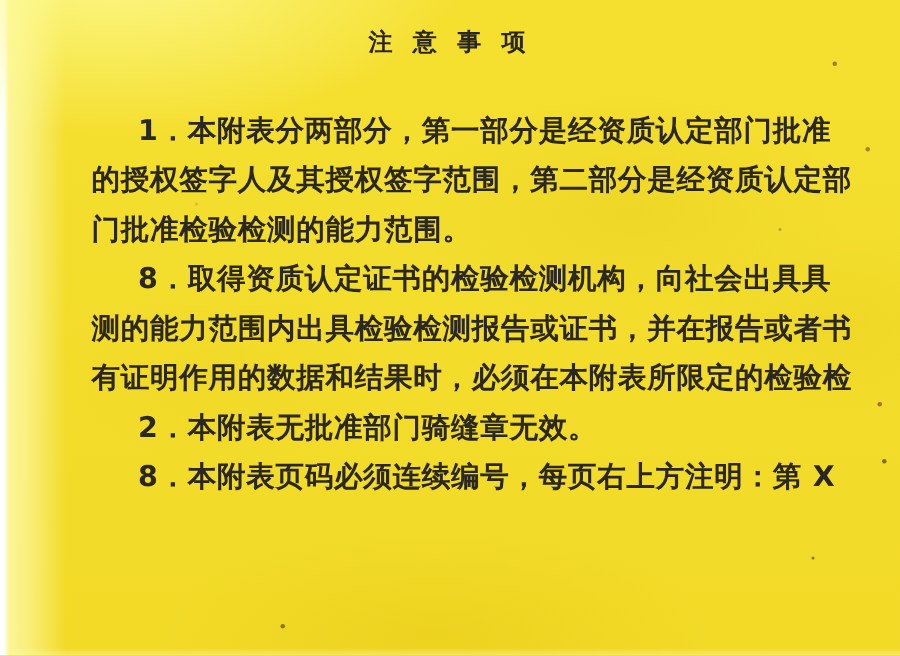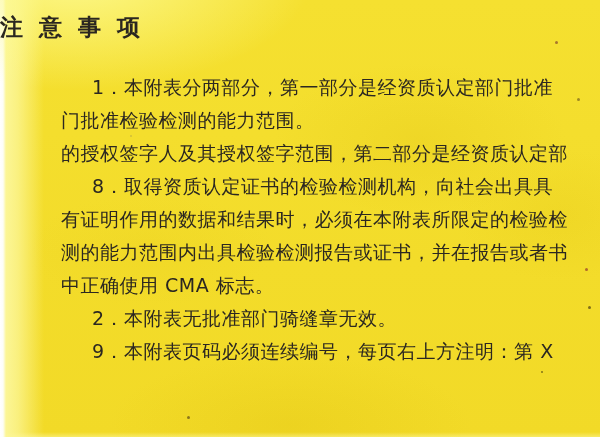--- a/index.html
+++ b/index.html
@@ -31,33 +31,34 @@
       radial-gradient(ellipse 150px 95px at 560px 215px, rgba(222,192,14,0.18) 0%, rgba(222,192,14,0) 70%),
       radial-gradient(ellipse 180px 80px at 150px 250px, rgba(226,198,20,0.15) 0%, rgba(226,198,20,0) 70%),
       
       linear-gradient(180deg, #f5e030 0%, #f3dc2a 60%, #f2da27 100%);
   }
   .title {
     position: absolute;
     top: 15px;
     left: 0;
     width: 100%;
-    font-size: 23px;
+    text-align: center;
+    font-size: 16px;
     line-height: 25px;
     font-weight: 700;
     letter-spacing: 4px;
     color: #2a2620;
   }
   .text-block {
     position: absolute;
     left: 61px;
     top: 71px;
     width: 486px;
     font-size: 19px;
-    font-weight: 400;
+    font-weight: 700;
     color: #2b2721;
   }
   .line {
     height: 33px;
     line-height: 33px;
     white-space: nowrap;
     letter-spacing: 0.5px;
   }
   .line.indent {
     padding-left: 31px;
@@ -79,28 +80,27 @@
 </style>
 </head>
 <body>
 
 <div id="screen">
   <div class="paper">
     <div class="title">注 意 事 项</div>
 
     <div class="text-block">
       <div class="line indent">1．本附表分两部分，第一部分是经资质认定部门批准</div>
+      <div class="line">的授权签字人及其授权签字范围，第二部分是经资质认定部</div>
       <div class="line">门批准检验检测的能力范围。</div>
-      <div class="line">的授权签字人及其授权签字范围，第二部分是经资质认定部</div>
       <div class="line indent">8．取得资质认定证书的检验检测机构，向社会出具具</div>
+      <div class="line">测的能力范围内出具检验检测报告或证书，并在报告或者书</div>
       <div class="line">有证明作用的数据和结果时，必须在本附表所限定的检验检</div>
-      <div class="line">测的能力范围内出具检验检测报告或证书，并在报告或者书</div>
-      <div class="line">中正确使用 CMA 标志。</div>
       <div class="line indent">2．本附表无批准部门骑缝章无效。</div>
-      <div class="line indent">9．本附表页码必须连续编号，每页右上方注明：第 X</div>
+      <div class="line indent">8．本附表页码必须连续编号，每页右上方注明：第 X</div>
     </div>
 
     <span class="speck s1"></span>
     <span class="speck s2"></span>
     <span class="speck s3"></span>
     <span class="speck s4"></span>
     <span class="speck s5"></span>
     <span class="speck s6"></span>
     <span class="speck s7"></span>
     <span class="speck s8"></span>

